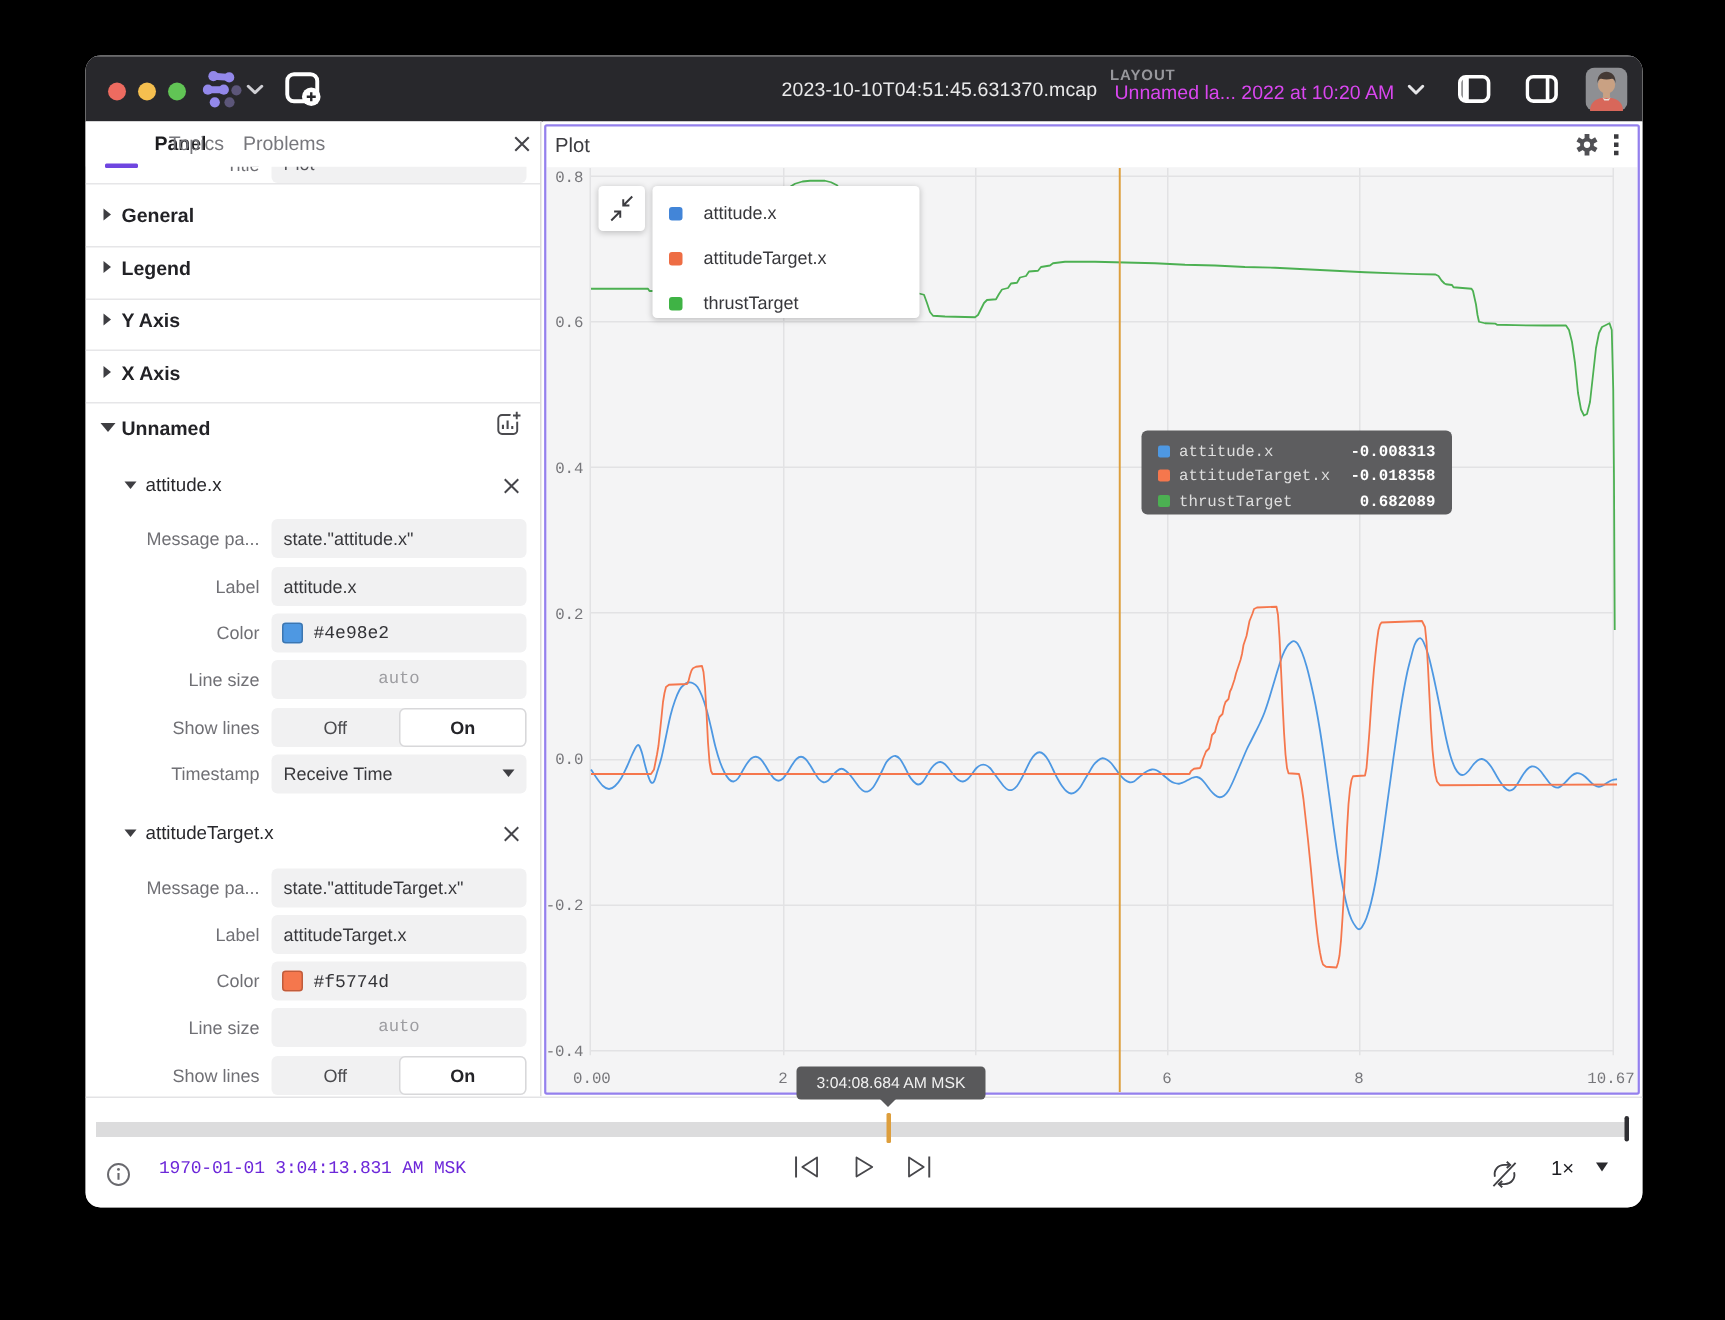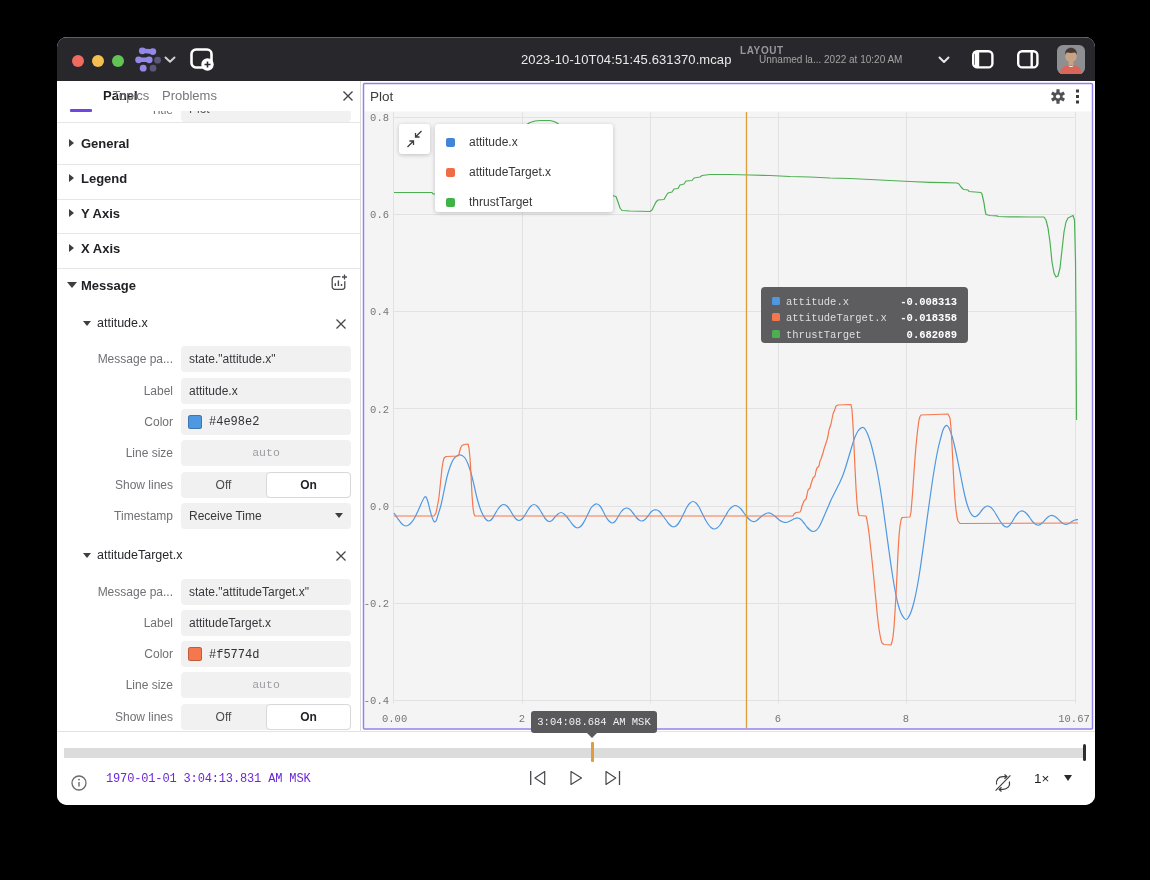--- a/index.html
+++ b/index.html
@@ -3,21 +3,21 @@
 <meta charset="utf-8">
 <style>
 * { margin:0; padding:0; box-sizing:border-box; }
 html,body { width:1150px; height:880px; background:#000; font-family:"Liberation Sans",sans-serif; overflow:hidden; }
 .abs { position:absolute; }
 .win { position:absolute; left:57px; top:37px; width:1038px; height:768px; background:#fff; border-radius:10px; overflow:hidden; }
 .tb { position:absolute; left:0; top:0; width:1038px; height:44px; background:#28282c; box-shadow:inset 0 1px 0 rgba(255,255,255,.25); }
 .light { position:absolute; top:17.5px; width:12px; height:12px; border-radius:50%; }
 .tbtitle { position:absolute; top:15px; left:464px; width:280px; color:#e9e9ea; font-size:13px; font-weight:500; letter-spacing:.1px; }
 .laylabel { position:absolute; left:683px; top:8px; font-size:10px; font-weight:600; color:#97979c; letter-spacing:.6px; }
-.layname { position:absolute; left:702px; top:17px; font-size:10px; font-weight:500; color:#a3a3a3; }
+.layname { position:absolute; left:686px; top:17px; font-size:13px; font-weight:500; color:#d946ef; }
 .side { position:absolute; left:0; top:44px; width:304px; height:650px; background:#fff; border-right:1px solid #dcdcdc; overflow:hidden; }
 .tabs { position:absolute; top:0; left:0; width:100%; height:30px; background:#fff; z-index:5; }
 .tab { position:absolute; top:7px; font-size:13px; color:#77777c; }
 .tab.on { color:#1c1c1f; font-weight:700; }
 .row-label { position:absolute; width:110px; left:6px; text-align:right; font-size:12px; color:#707075; }
 .inp { position:absolute; left:124px; width:170px; height:26px; background:#f1f1f2; border-radius:4px; font-size:12px; color:#38383c; line-height:26px; padding-left:8px; }
 .sechead { position:absolute; left:0; width:100%; font-size:13px; font-weight:600; color:#222226; }
 .caret-r { position:absolute; width:0; height:0; border-left:5px solid #3e3e42; border-top:4px solid transparent; border-bottom:4px solid transparent; }
 .caret-d { position:absolute; width:0; height:0; border-top:5px solid #3e3e42; border-left:4px solid transparent; border-right:4px solid transparent; }
 .divline { position:absolute; left:0; width:100%; height:1px; background:#e6e6e8; }
@@ -30,21 +30,21 @@
 .legrow { position:absolute; left:0; width:100%; height:30px; }
 .legsq { position:absolute; left:11px; top:11px; width:9px; height:9px; border-radius:2px; }
 .legtxt { position:absolute; left:34px; top:8px; font-size:12px; color:#38383c; }
 .collapsebtn { position:absolute; left:37px; top:43px; width:31px; height:30px; background:#fff; border-radius:3px; box-shadow:0 1px 4px rgba(0,0,0,.22); z-index:4; }
 .vtt { position:absolute; left:399px; top:206px; width:207px; height:56px; background:#5d5d5f; border-radius:4px; z-index:4; font-family:"Liberation Mono",monospace; }
 .vttrow { position:absolute; left:0; width:100%; height:16px; }
 .vttsq { position:absolute; left:11px; top:4px; width:8px; height:8px; border-radius:1.5px; }
 .vttname { position:absolute; left:25px; top:3px; font-size:10.5px; color:#dedede; }
 .vttval { position:absolute; right:11px; top:3px; font-size:10.5px; color:#fff; font-weight:700; }
 .stt { position:absolute; left:474px; top:674px; width:126px; height:21.5px; background:#59595b; border-radius:3px; z-index:8; }
-.stt .txt { position:absolute; width:100%; text-align:center; top:4.5px; font-family:Liberation Mono, monospace; font-size:10.5px; color:#f2f2f2; }
+.stt .txt { position:absolute; width:100%; text-align:center; top:4.5px; font-family:Liberation Sans, sans-serif; font-size:10.5px; color:#f2f2f2; }
 .stt .arr { position:absolute; left:55px; top:21px; width:0; height:0; border-left:6px solid transparent; border-right:6px solid transparent; border-top:6px solid #59595b; }
 </style>
 </head>
 <body>
 <div class="win">
 
   <div class="tb">
     <div class="light" style="left:14.8px;background:#ed6b60;"></div>
     <div class="light" style="left:35px;background:#f5bf4f;"></div>
     <div class="light" style="left:55.3px;background:#61c455;"></div>
@@ -111,21 +111,21 @@
     <div class="caret-r" style="left:12px;top:93px;"></div>
     <div class="sechead" style="left:24px;top:90px;">Legend</div>
     <div class="divline" style="top:117.5px;"></div>
     <div class="caret-r" style="left:12px;top:128px;"></div>
     <div class="sechead" style="left:24px;top:125px;">Y Axis</div>
     <div class="divline" style="top:152px;"></div>
     <div class="caret-r" style="left:12px;top:163px;"></div>
     <div class="sechead" style="left:24px;top:160px;">X Axis</div>
     <div class="divline" style="top:187px;"></div>
     <div class="caret-d" style="left:10px;top:201px;border-top-width:6px;border-left-width:5px;border-right-width:5px;"></div>
-    <div class="sechead" style="left:24px;top:197px;">Message</div>
+    <div class="sechead" style="left:24px;top:197px;">Unnamed</div>
     <svg class="abs" style="left:274px;top:192px;" width="18" height="18" viewBox="0 0 18 18">
       <rect x="1.2" y="3.7" width="12.6" height="12.6" rx="2.5" fill="none" stroke="#4a4a4e" stroke-width="1.3"></rect>
       <circle cx="13.5" cy="4" r="4.2" fill="#fff"></circle>
       <path d="M4.3 13 L4.3 10.2 M7.4 13 L7.4 7.4 M10.5 13 L10.5 11" stroke="#4a4a4e" stroke-width="1.4"></path>
       <path d="M11 4 L16 4 M13.5 1.5 L13.5 6.5" stroke="#4a4a4e" stroke-width="1.3"></path>
     </svg>
     <div class="caret-d" style="left:26px;top:240px;border-top-width:5px;border-left-width:4px;border-right-width:4px;"></div>
       <div class="serhead" style="left:40px;top:235px;">attitude.x</div>
       <svg class="abs" style="left:277px;top:236px;" width="14" height="14" viewBox="0 0 14 14">
         <path d="M2.5 2.5 L11.5 11.5 M11.5 2.5 L2.5 11.5" stroke="#45454a" stroke-width="1.3"></path>

